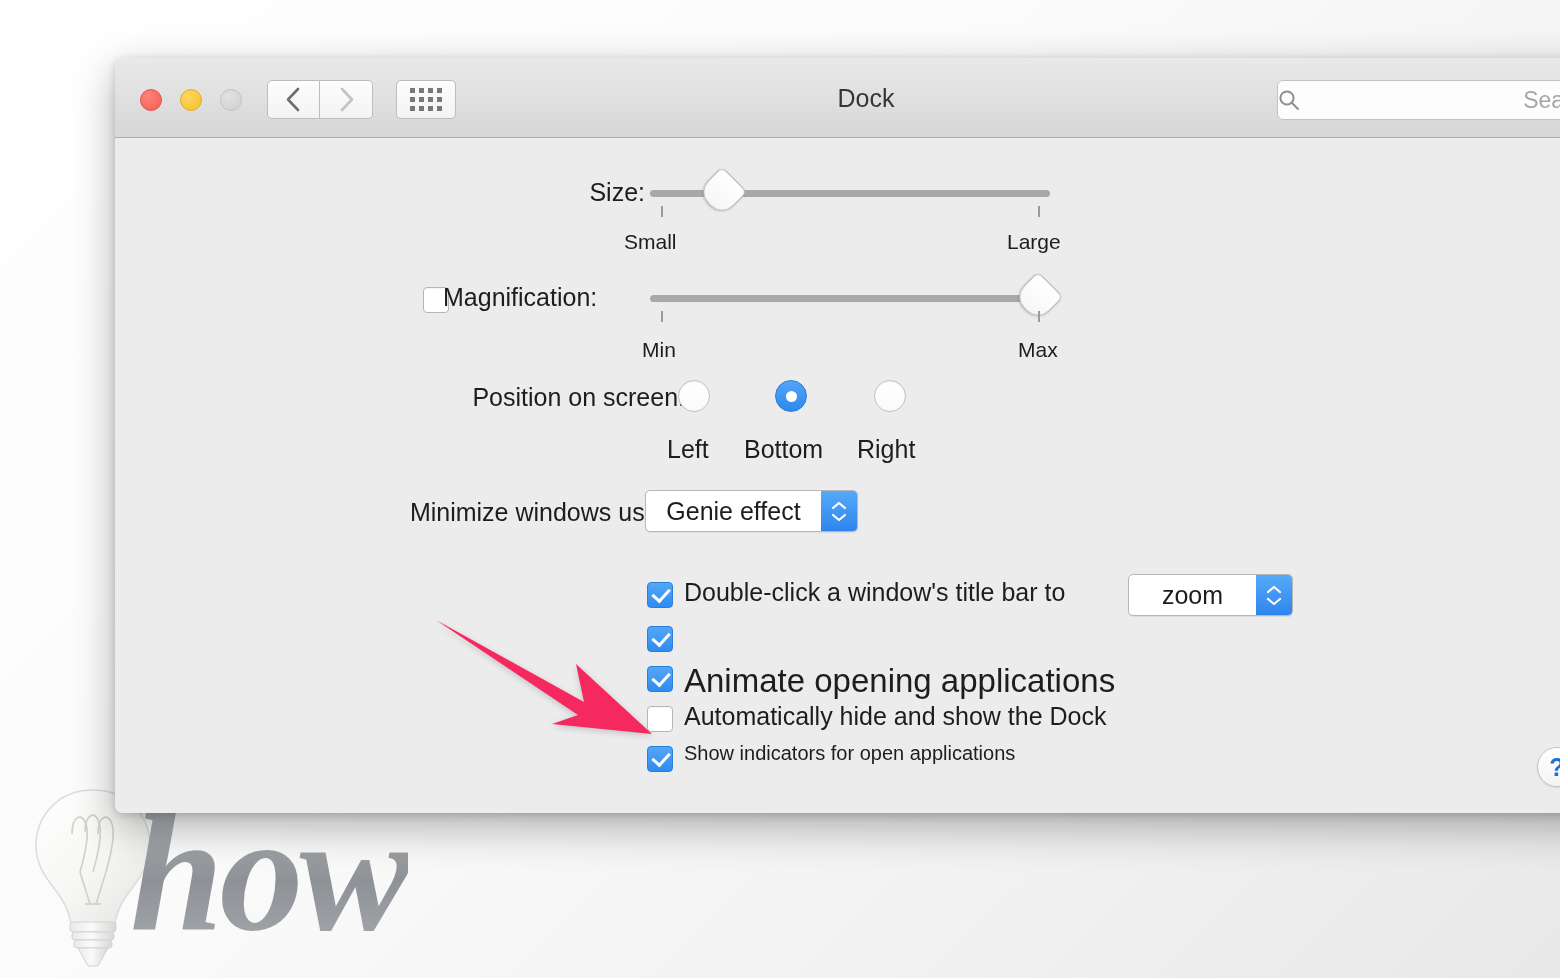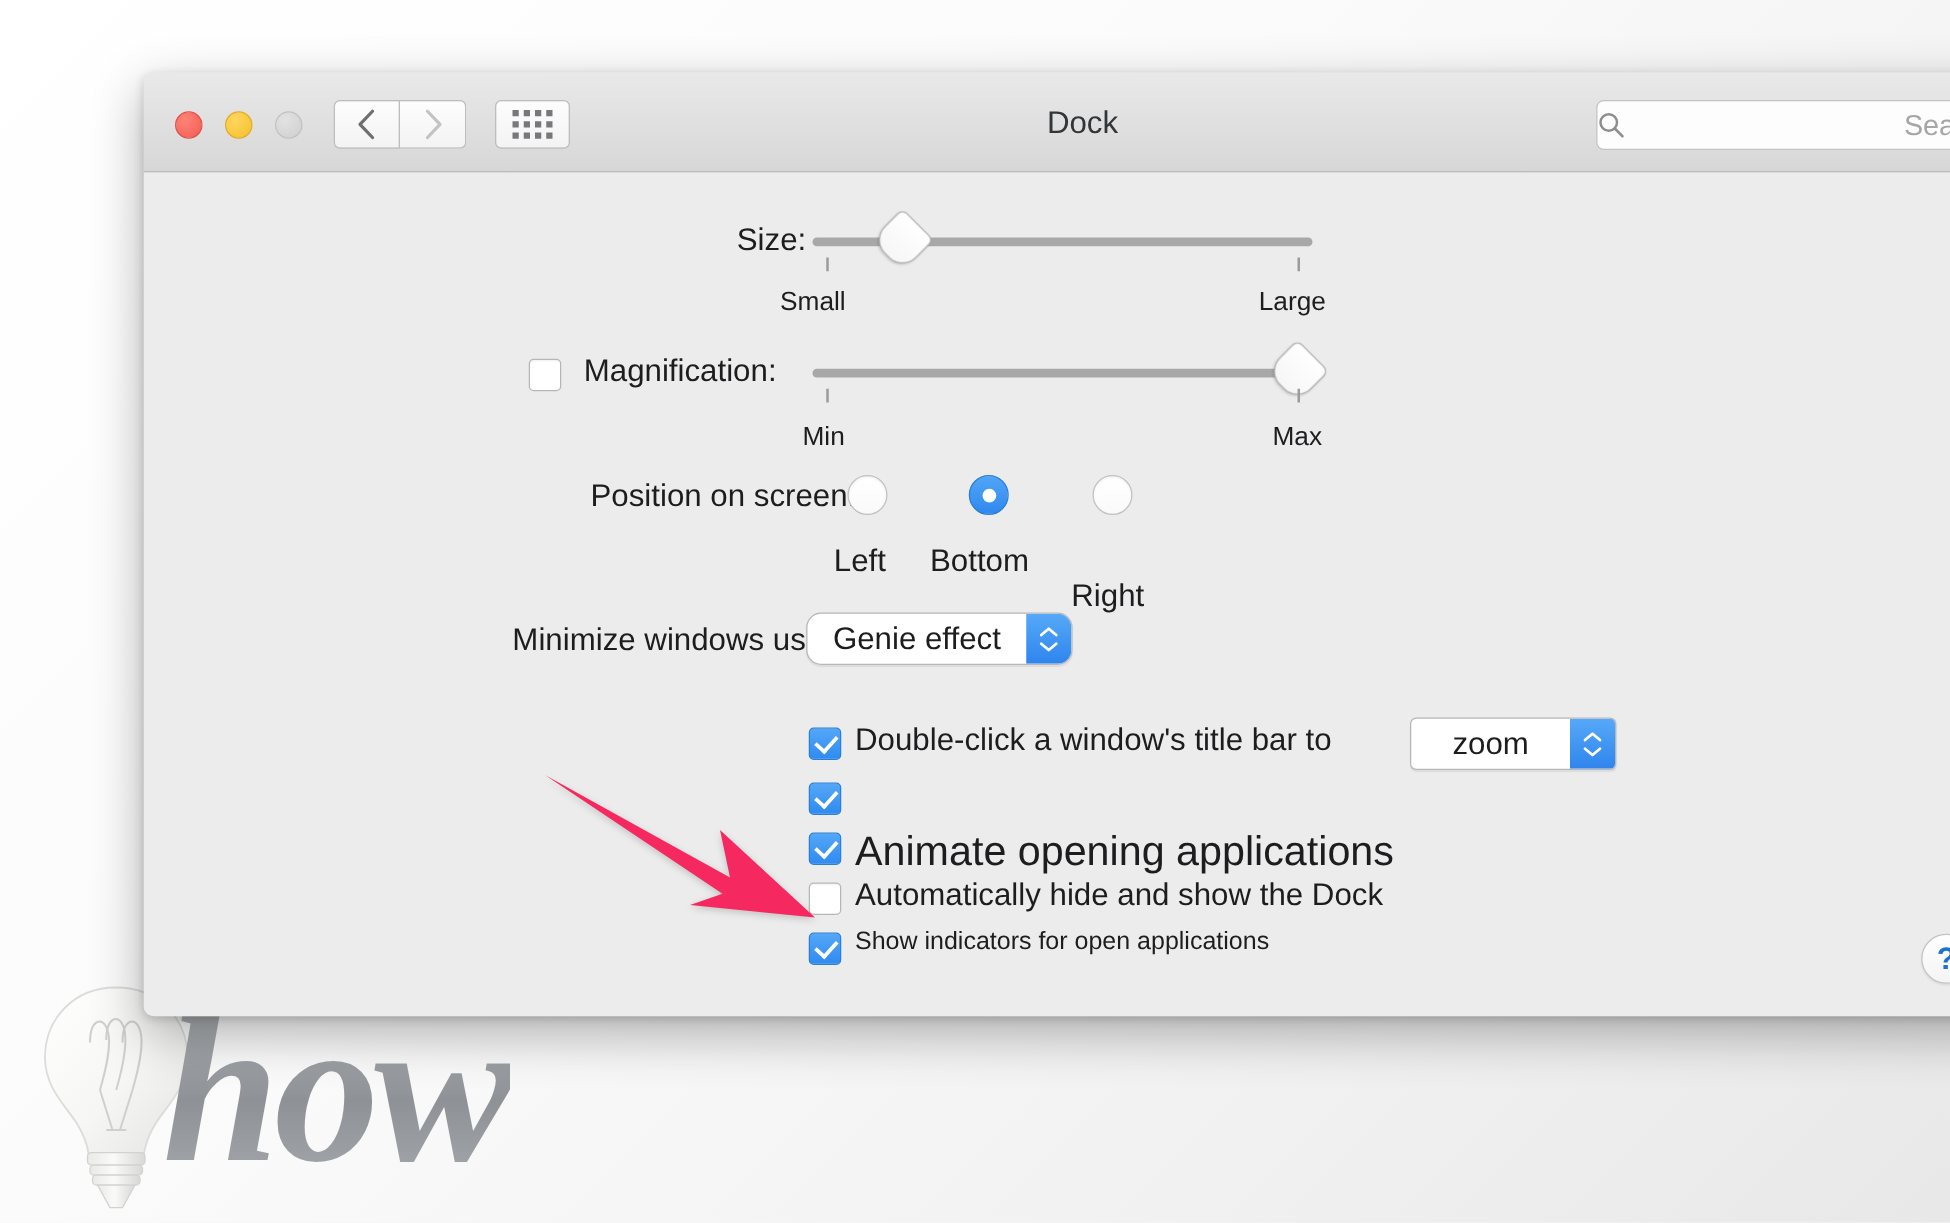--- a/index.html
+++ b/index.html
@@ -393,40 +393,40 @@
     <div class="track" style="left:535px; top:52px; width:400px;"></div>
     <div class="thumb-wrap" style="left:589px; top:36px;">
       <div class="thumb"></div>
     </div>
     <div class="tick" style="left:546px; top:68px;"></div>
     <div class="tick" style="left:923px; top:68px;"></div>
     <div class="small-lbl" style="left:509px; top:92px;">Small</div>
     <div class="small-lbl" style="left:892px; top:92px;">Large</div>
 
     <div class="cb off" style="left:308px; top:149px;"></div>
-    <div class="lbl" style="left:352px; top:145px;">Magnification:</div>
+    <div class="lbl" style="left:328px; top:145px;">Magnification:</div>
     <div class="track" style="left:535px; top:157px; width:400px;"></div>
     <div class="thumb-wrap" style="left:905px; top:141px;">
       <div class="thumb"></div>
     </div>
     <div class="tick" style="left:546px; top:173px;"></div>
     <div class="tick" style="left:923px; top:173px;"></div>
     <div class="small-lbl" style="left:527px; top:200px;">Min</div>
     <div class="small-lbl" style="left:903px; top:200px;">Max</div>
 
     <div class="lbl" style="left:170px; top:245px; width:400px;">Position on screen:</div>
     <div class="radio off" style="left:563px; top:242px;"></div>
     <div class="radio on" style="left:660px; top:242px;"></div>
     <div class="radio off" style="left:759px; top:242px;"></div>
     <div class="small-lbl" style="left:552px; top:297px; font-size:25px;">Left</div>
     <div class="small-lbl" style="left:629px; top:297px; font-size:25px;">Bottom</div>
-    <div class="small-lbl" style="left:742px; top:297px; font-size:25px;margin-top:28px;">Right</div>
+    <div class="small-lbl" style="left:742px; top:297px; font-size:25px;">Right</div>
 
     <div class="lbl" style="left:100px; top:360px; width:470px;">Minimize windows using:</div>
-    <div class="popup" style="left:530px; top:352px; width:213px;border-radius:12px;">
+    <div class="popup" style="left:530px; top:352px; width:213px;">
       <span class="pval">Genie effect</span>
       <span class="stepper">
         <svg width="16" height="9" viewBox="0 0 16 9">
           <polyline points="2,7 8,2 14,7" fill="none" stroke="#ffffff" stroke-width="2.2" stroke-linecap="round" stroke-linejoin="round"></polyline>
         </svg>
         <svg width="16" height="9" viewBox="0 0 16 9">
           <polyline points="2,2 8,7 14,2" fill="none" stroke="#ffffff" stroke-width="2.2" stroke-linecap="round" stroke-linejoin="round"></polyline>
         </svg>
       </span>
     </div>

